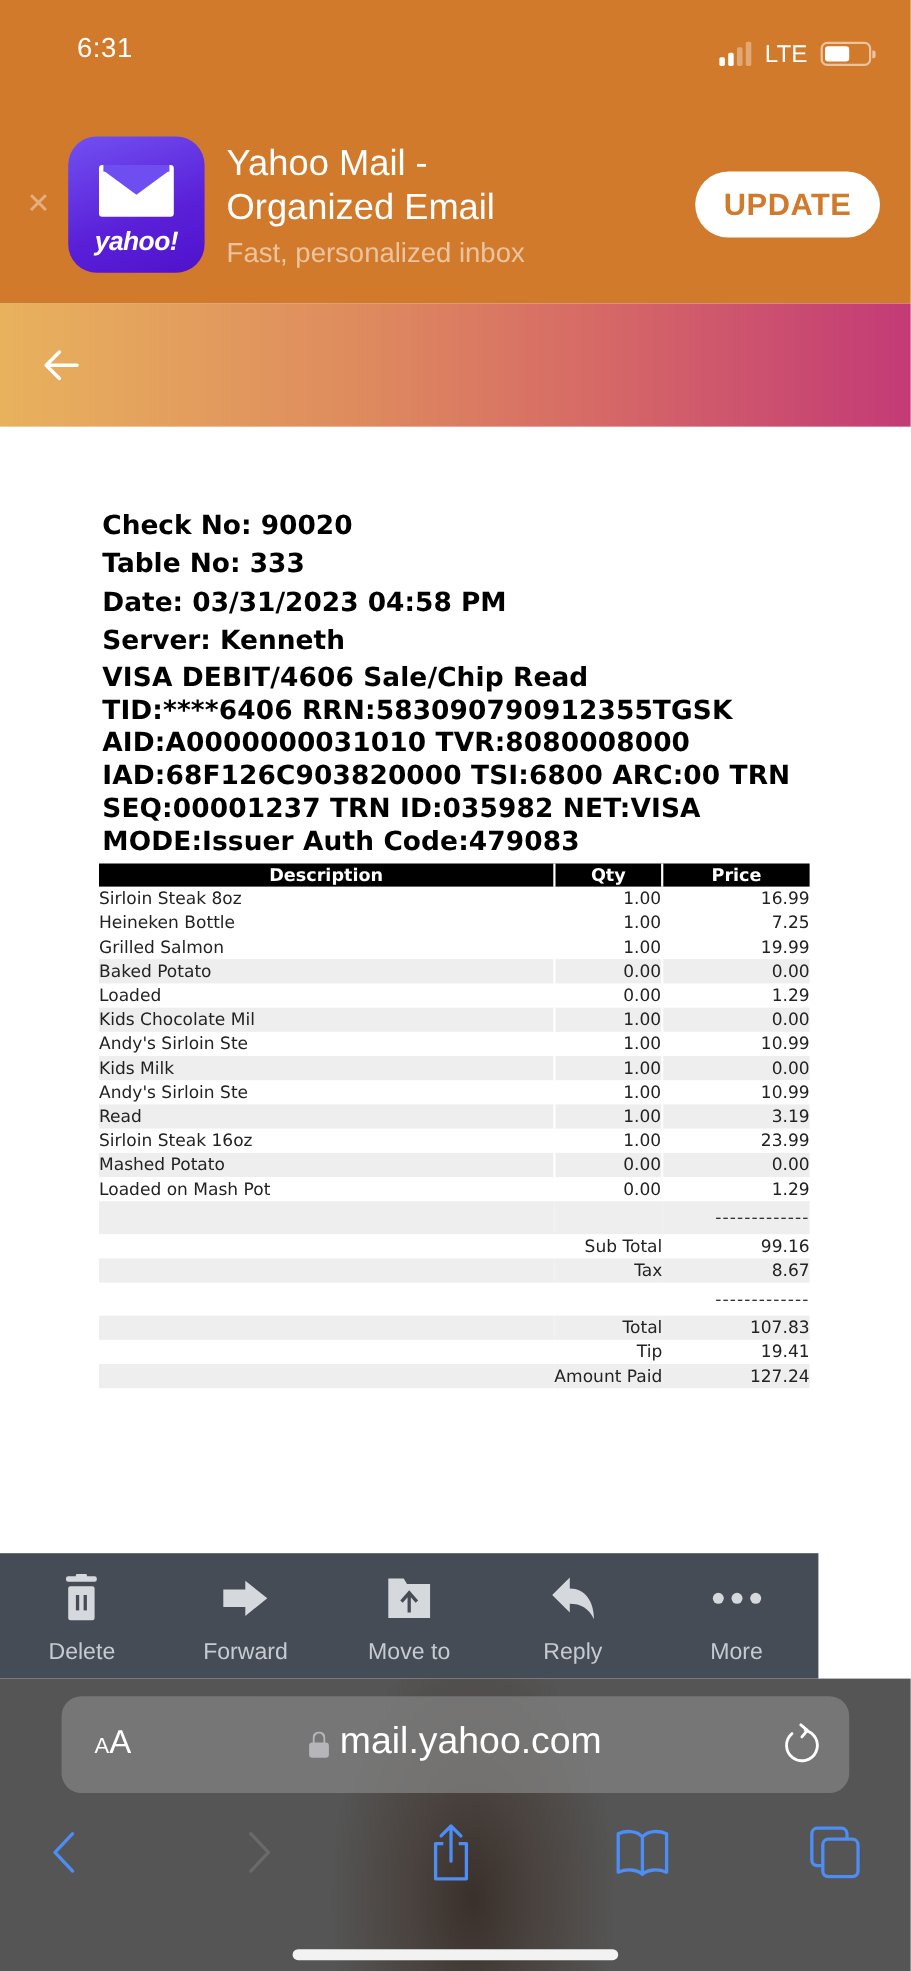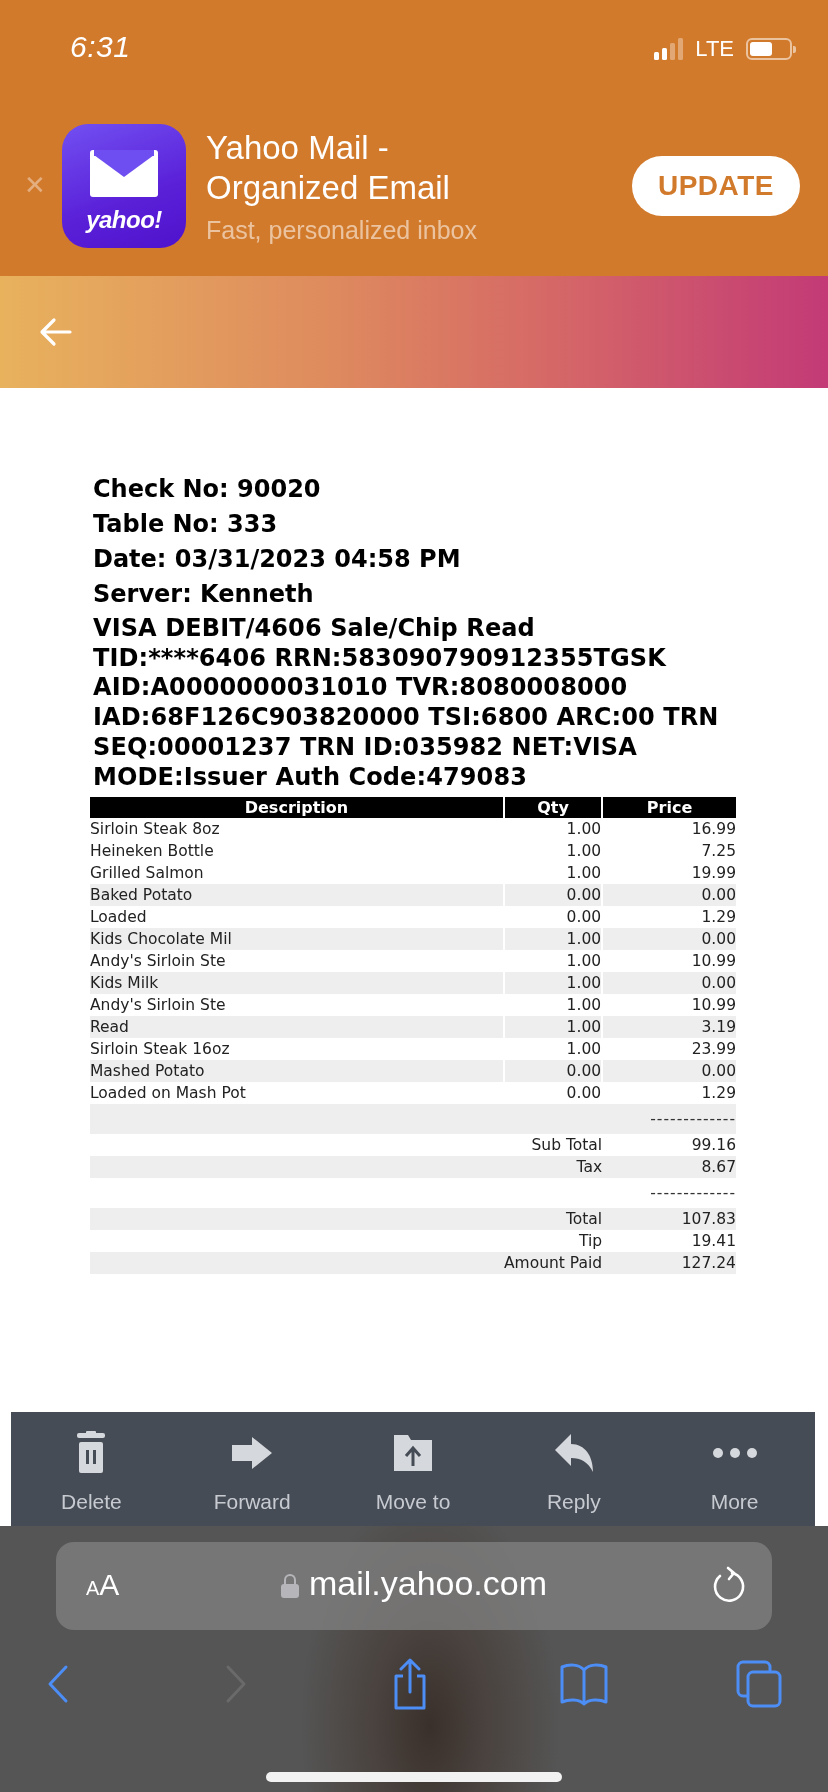--- a/index.html
+++ b/index.html
@@ -1,21 +1,21 @@
 <!DOCTYPE html>
 <html><head>
 <meta charset="utf-8">
 <style>
   * { box-sizing: border-box; margin: 0; padding: 0; }
   html, body { width: 828px; height: 1792px; overflow: hidden; background: #fff; }
   body { position: relative; font-family: "Liberation Sans", sans-serif; }
 
   
   .top-orange { position: absolute; left: 0; top: 0; width: 828px; height: 276px; background: #D27A2C; }
-  .status-time { position: absolute; left: 70px; top: 30px; font-size: 30px; color: #fff; font-family: "Liberation Sans", sans-serif; font-weight: 500; letter-spacing: 0.5px; font-style: italic; }
+  .status-time { position: absolute; left: 70px; top: 30px; font-size: 25px; color: #fff; font-family: "Liberation Sans", sans-serif; font-weight: 500; letter-spacing: 0.5px; }
   .status-right { position: absolute; right: 36px; top: 36px; display: flex; align-items: center; gap: 12px; }
   .signal { display: flex; align-items: flex-end; gap: 3px; height: 22px; }
   .signal span { width: 5px; border-radius: 1.5px; background: #fff; }
   .signal span.dim { background: rgba(255,255,255,0.35); }
   .lte { color: #fff; font-size: 22px; font-weight: 500; }
   .battery { width: 46px; height: 22px; border: 2px solid rgba(255,255,255,0.55); border-radius: 6px; position: relative; padding: 2px; }
   .battery .level { width: 22px; height: 100%; background: #fff; border-radius: 3px; }
   .battery::after { content: ""; position: absolute; right: -6px; top: 6px; width: 3px; height: 7px; background: rgba(255,255,255,0.55); border-radius: 0 2px 2px 0; }
 
   .banner-close { position: absolute; left: 24px; top: 172px; color: rgba(255,255,255,0.4); font-size: 26px; line-height: 26px; }
@@ -27,40 +27,40 @@
   .app-icon .brand { position: absolute; left: 0; width: 124px; top: 82px; text-align: center; color: #fff; font-weight: bold; font-style: italic; font-size: 24px; letter-spacing: -0.5px; }
   .banner-title { position: absolute; left: 206px; top: 128px; width: 300px; color: #fff; font-size: 33px; line-height: 40px; }
   .banner-sub { position: absolute; left: 206px; top: 216px; color: rgba(255,255,255,0.55); font-size: 25px; }
   .update-btn { position: absolute; left: 632px; top: 156px; width: 168px; height: 60px; border-radius: 30px; background: #fff; color: #D27A2C; font-weight: bold; font-size: 28px; display: flex; align-items: center; justify-content: center; letter-spacing: 0.5px; }
 
   
   .nav-bar { position: absolute; left: 0; top: 276px; width: 828px; height: 112px; background: linear-gradient(90deg, #E8B25D 0%, #DE8A5E 40%, #D66A66 65%, #C33A76 100%); }
   .back-arrow { position: absolute; left: 38px; top: 38px; width: 36px; height: 36px; }
 
   
-  .email { position: absolute; left: 0; top: 388px; width: 828px; height: 1024px; background: #fff; margin-top: 12px; }
+  .email { position: absolute; left: 0; top: 388px; width: 828px; height: 1024px; background: #fff; }
   .receipt-head { position: absolute; left: 93px; top: 72px; font-family: "DejaVu Sans", sans-serif; font-weight: bold; color: #000; }
   .receipt-head .line { font-size: 24px; line-height: 35px; white-space: nowrap; }
   .receipt-pay { position: absolute; left: 93px; top: 214px; font-family: "DejaVu Sans", sans-serif; font-weight: bold; color: #000; }
   .receipt-pay .line { font-size: 24px; line-height: 29.7px; white-space: nowrap; letter-spacing: 0.1px; }
 
   table.items { position: absolute; left: 90px; top: 397px; width: 646px; border-collapse: collapse; font-family: "DejaVu Sans", sans-serif; font-size: 15.5px; color: #222; }
   table.items th { background: #000; color: #fff; font-weight: bold; font-size: 16px; height: 21px; line-height: 21px; padding: 0; border-left: 2px solid #fff; text-align: center; }
   table.items th:first-child { border-left: none; }
   table.items td { height: 22px; line-height: 22px; padding: 0; white-space: nowrap; }
   table.items td.desc { width: 436px; text-align: left; }
   table.items td.qty { width: 72px; text-align: right; border-left: 2px solid #fff; }
   table.items td.price { width: 138px; text-align: right; border-left: 2px solid #fff; }
   table.items tr.alt td { background: #EEEEEE; }
   table.items tr.sum td.qty, table.items tr.sum td.price { border-left: none; }
   table.items tr.tall td { height: 30px; line-height: 30px; }
   .dash { letter-spacing: 1px; color: #333; }
 
   
-  .mail-toolbar { position: absolute; left: 0; top: 1412px; width: 804px; height: 114px; background: #464C55; display: flex; margin-left: 11px; }
+  .mail-toolbar { position: absolute; left: 0; top: 1412px; width: 744px; height: 114px; background: #464C55; display: flex; }
   .tb-item { flex: 1; display: flex; flex-direction: column; align-items: center; padding-top: 18px; }
   .tb-icon { width: 48px; height: 46px; display: flex; align-items: center; justify-content: center; }
   .tb-label { margin-top: 14px; color: #C7CBD1; font-size: 21px; }
 
   
   .safari { position: absolute; left: 0; top: 1526px; width: 828px; height: 266px;
     background: radial-gradient(ellipse 130px 240px at 430px 200px, #3a302b 0%, #4a433f 45%, #555 100%); }
   .url-bar { position: absolute; left: 56px; top: 16px; width: 716px; height: 88px; border-radius: 18px; background: rgba(130,130,130,0.75); }
   .aa { position: absolute; left: 30px; top: 26px; color: #fff; font-size: 30px; }
   .aa small { font-size: 20px; }

